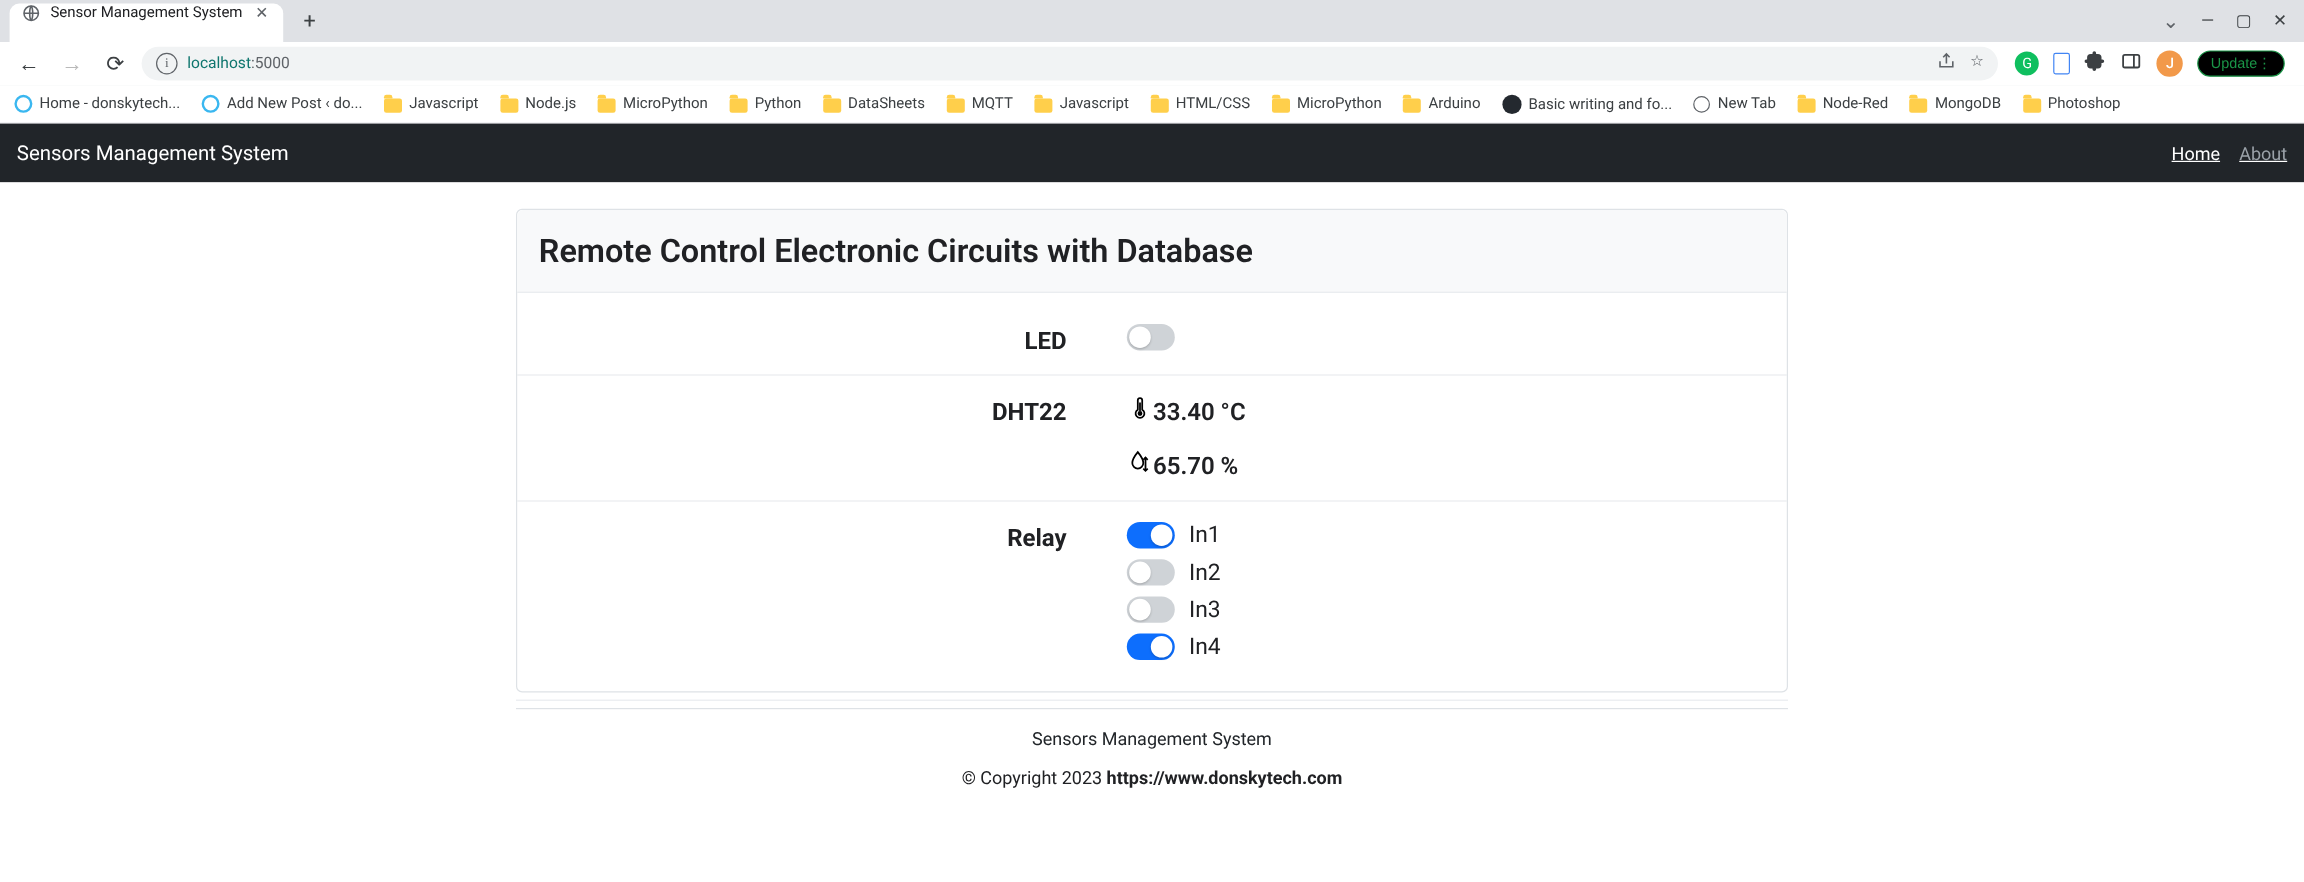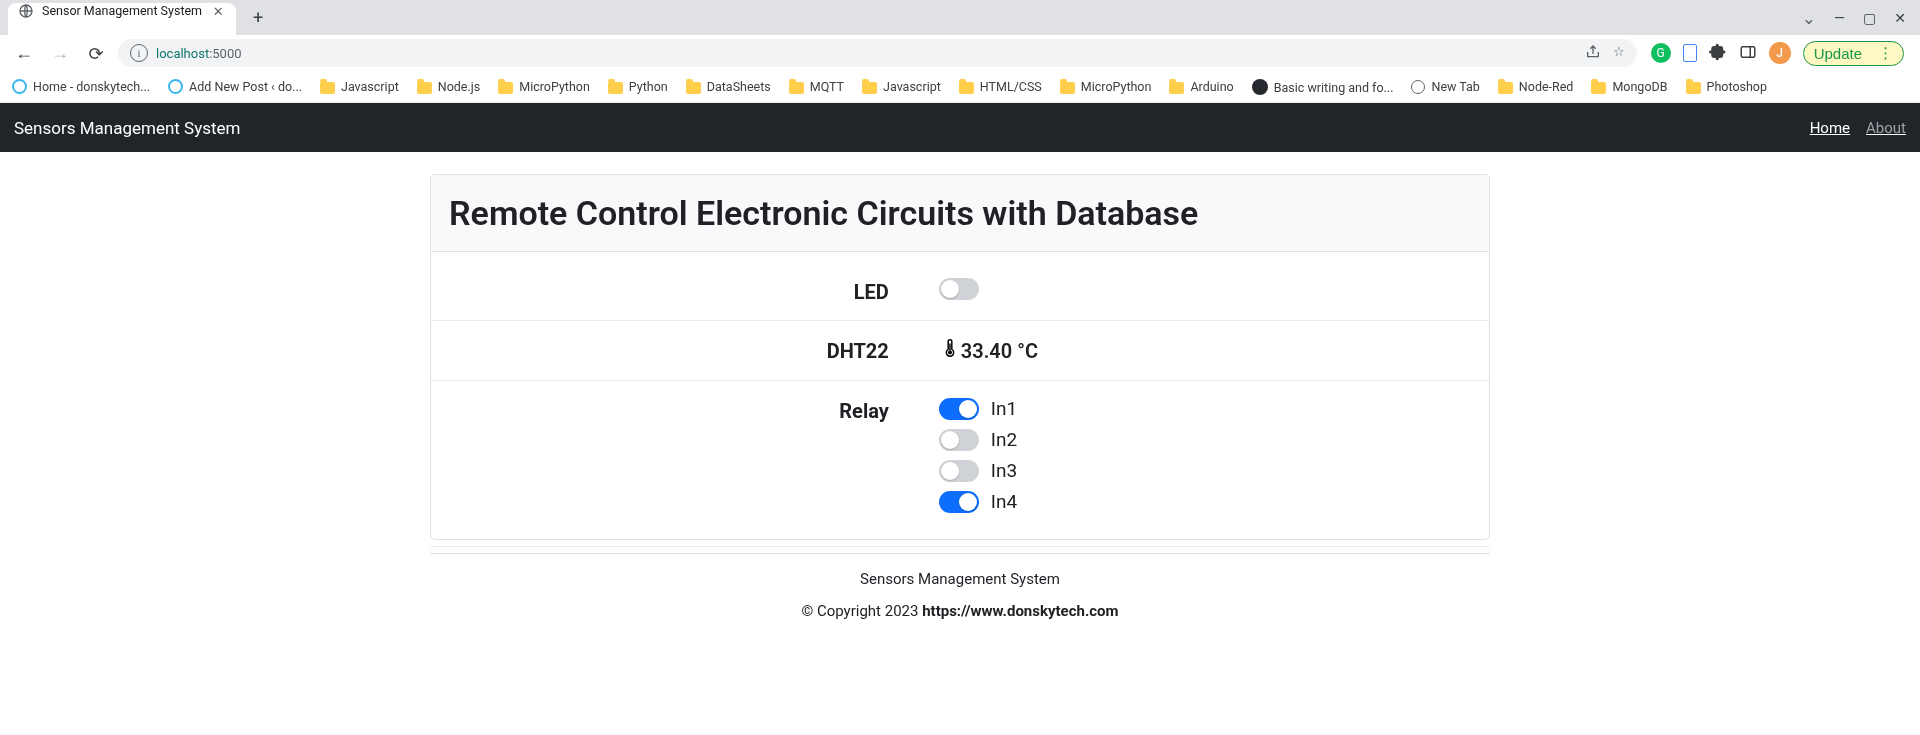--- a/index.html
+++ b/index.html
@@ -59,23 +59,23 @@
     .omnibox-actions { margin-left:auto; display:flex; gap:12px; color:#5f6368; }
     .right-icons { display:flex; align-items:center; gap:12px; padding:0 6px; }
     .ext-icon { width:18px; height:18px; border-radius:3px; display:flex; align-items:center; justify-content:center; font-size:12px; }
     .ext-green { background:#0fbf5f; color:#fff; border-radius:50%; width:20px; height:20px; }
     .ext-blue { color:#4285f4; border:1.5px solid #4285f4; border-radius:2px; width:14px; height:18px; }
     .avatar {
       width:22px; height:22px; border-radius:50%; background:#f2994a; color:#fff;
       display:flex; align-items:center; justify-content:center; font-size:12px; font-weight:500;
     }
     .update-btn {
-      border:1px solid #1a9547; color:#1a9547; background:#fef9c3;
-      border-radius:14px; padding:3px 10px; font-size:15px;
-      display:flex; align-items:center; gap:16px;
+      border:1px solid #1a9547; color:#1a9547; background:#000000;
+      border-radius:14px; padding:3px 10px; font-size:12px;
+      display:flex; align-items:center; gap:0;
     }
     .update-btn .dots { color:#1a9547; line-height:0.4; }
 
     .bookmarks {
       display:flex; align-items:center; gap:18px;
       background:#fff; height:32px; padding:0 12px;
       border-bottom:1px solid #e8eaed; font-size:12.5px; color:#3c4043;
       overflow:hidden; white-space:nowrap;
     }
     .bookmark { display:flex; align-items:flex-end; gap:6px; }
@@ -98,21 +98,21 @@
     .page {
       background:#fff; padding-top:22px; display:flex; justify-content:center;
     }
     .card {
       width:1060px; border:1px solid #dee2e6; border-radius:5px;
     }
     .card-header {
       padding:18px 18px; border-bottom:1px solid #dee2e6;
       background:#f8f9fa; border-radius:5px 5px 0 0;
     }
-    .card-header h1 { font-size:34px; font-weight:600; }
+    .card-header h1 { font-size:27px; font-weight:600; }
     .card-body { padding:10px 0; }
     .row {
       display:flex; align-items:flex-start; padding:16px 0;
       border-bottom:1px solid #e9ecef;
     }
     .row:last-child { border-bottom:none; }
     .row-label {
       width:48%; text-align:right; padding-right:50px;
       font-size:20px; font-weight:700; padding-top:2px;
     }
@@ -307,20 +307,30 @@
           <div class="row-content" style="gap:18px;">
             <div class="reading">
               <span>
                 <svg viewBox="0 0 24 24" fill="none" stroke="#000" stroke-width="1.6">
                     <path d="M12 3a2 2 0 0 0-2 2v8.5a4 4 0 1 0 4 0V5a2 2 0 0 0-2-2z"></path>
                     <line x1="12" y1="7" x2="12" y2="15"></line>
                     <circle cx="12" cy="17" r="1.4" fill="#000"></circle>
                   </svg>
               </span>
               <span>33.40 °C</span>
+            </div>
+            <div class="reading">
+              <span>
+                <svg viewBox="0 0 24 24" fill="none" stroke="#000" stroke-width="1.6">
+                    <path d="M10 3c0 0-5 6-5 10a5 5 0 0 0 10 0c0-4-5-10-5-10z"></path>
+                    <line x1="17" y1="8" x2="17" y2="20"></line>
+                    <path d="M15 10l2-2 2 2M15 18l2 2 2-2"></path>
+                  </svg>
+              </span>
+              <span>65.70 %</span>
             </div>
           </div>
         </div>
 
         <div class="row">
           <div class="row-label">Relay</div>
           <div class="row-content" id="relay-channels">
               <div class="relay-line">
                 <div class="switch on"></div>
                 <span>In1</span>

